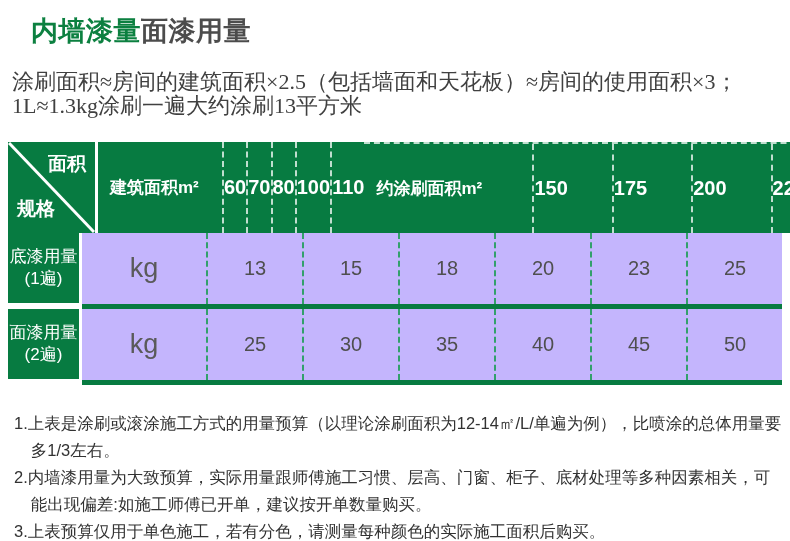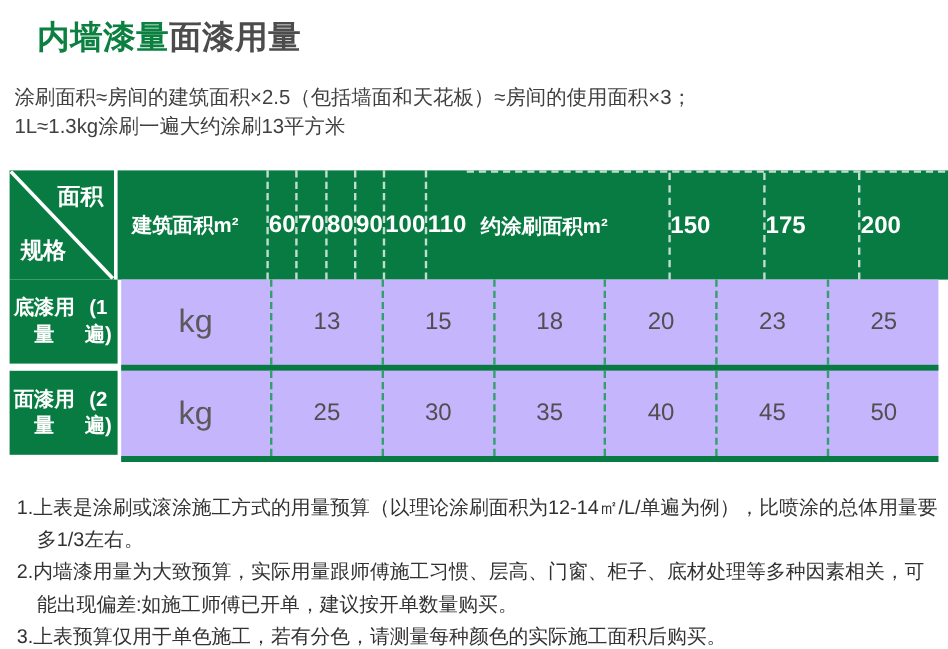--- a/index.html
+++ b/index.html
@@ -18,23 +18,24 @@
     font-size: 27px;
     font-weight: bold;
     color: var(--title-dark, #4c4c4c);
     letter-spacing: 0.5px;
   }
   .page-title .hl { color: var(--title-green, #0c8040); margin-left: 20px; }
 
   
   .formulas {
     margin: 21px 0 0 4px;
-    font-size: 17px;
+    font-size: 22px;
     line-height: 24px;
     color: #404040;
+    font-family: Liberation Serif, serif;
   }
 
   
   .paint-table { margin-top: 24px; width: 774px; }
 
   .t-header { display: flex; height: 91px; }
   .diag-cell {
     width: 87px;
     margin-right: 3px;
     background: var(--table-green, #077b41);
@@ -67,27 +68,27 @@
   }
   .h-val {
     flex: 1 1 0;
     border-left: 2px dashed var(--dashed-white, rgba(255,255,255,0.75));
     display: flex; align-items: center; justify-content: center;
     color: #fff; font-weight: bold; font-size: 20px;
   }
 
   .t-body-row { display: flex; align-items: stretch; height: 76px; }
   .t-body-row .row-label {
-    width: 90px; flex: none;
+    width: 71px; flex: none;
     height: 70px;
     margin: 0 3px 6px 0;
     background: var(--table-green, #077b41);
-    display: flex; flex-direction: row;
+    display: flex; flex-direction: column;
     align-items: center; justify-content: center;
-    color: #fff; font-weight: bold; font-size: 17px;
+    color: #fff; font-weight: normal; font-size: 17px;
     line-height: 22px;
     text-align: center;
   }
   .t-body-row .row-data {
     flex: 1;
     display: flex; align-items: stretch;
     border-bottom: 5px solid var(--table-green, #077b41);
     background: #c4b5fd;
   }
   .unit-cell {
@@ -136,21 +137,20 @@
         </svg>
         <span class="diag-top">面积</span>
         <span class="diag-bottom">规格</span>
       </div>
       <div class="t-header-right">
         <div class="h-row">
           <div class="h-label">建筑面积m²</div>
           <div class="h-val">60</div>
           <div class="h-val">70</div>
           <div class="h-val">80</div>
-          <div class="h-val">90</div>
           <div class="h-val">100</div>
           <div class="h-val">110</div>
         </div>
         <div class="h-row second">
           <div class="h-label">约涂刷面积m²</div>
           <div class="h-val">150</div>
           <div class="h-val">175</div>
           <div class="h-val">200</div>
           <div class="h-val">225</div>
           <div class="h-val">250</div>

